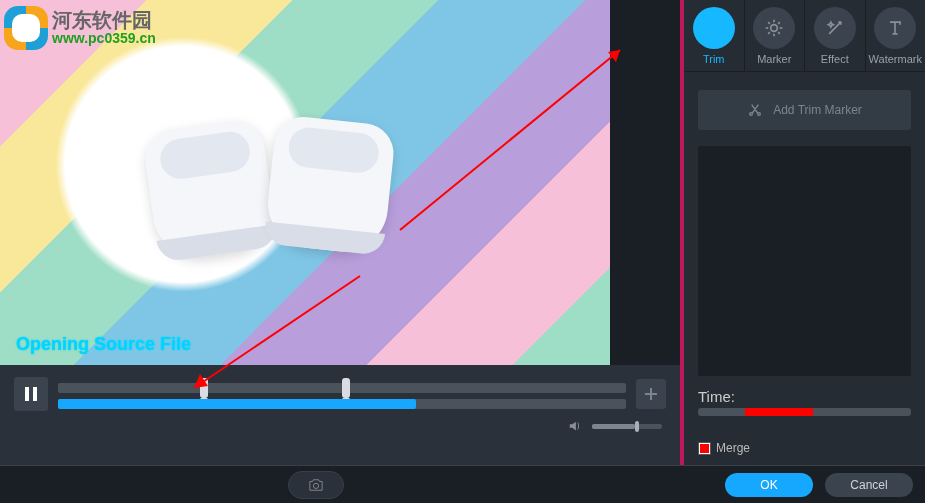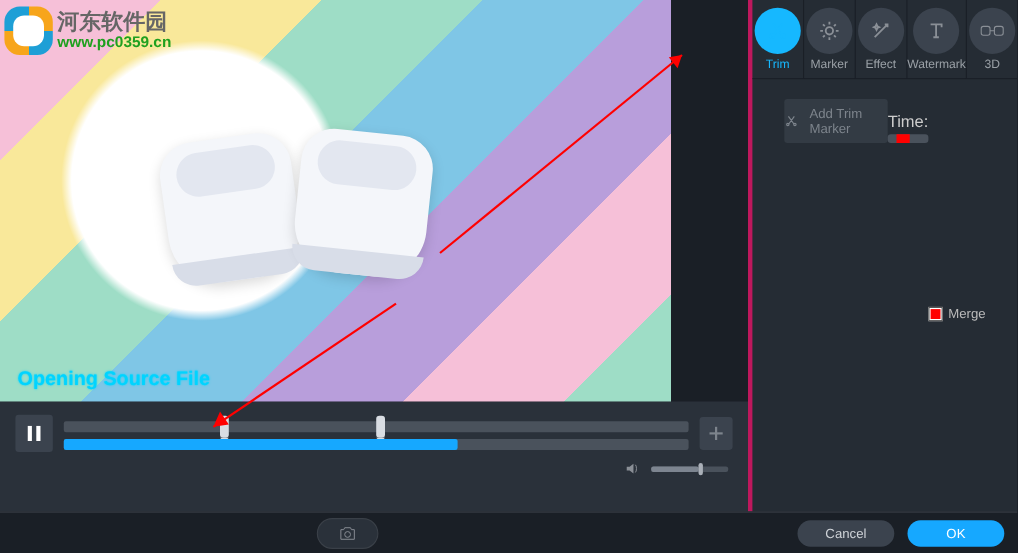--- a/index.html
+++ b/index.html
@@ -97,21 +97,21 @@
   .tab:last-child{border-right:none;}
   .tab-ico {
     width:42px; height:42px; border-radius:50%; background:#3b434e;
     display:flex; align-items:center; justify-content:center;
   }
   .tab.active .tab-ico { background:#16b8ff; }
   .tab.active { color:#16b8ff; }
   .tab-ico svg { fill:#8a8f96; }
   .tab.active .tab-ico svg { fill:#0d2230;}
   
-  .panel-body { flex:1; padding:18px 29px 10px; display:flex; }
+  .panel-body { flex:1; padding:18px 14px 10px; display:flex; flex-direction:column; }
   .add-marker {
     height:40px; background:#333b44; border-radius:3px;
     display:flex; align-items:center; justify-content:center; gap:10px;
     color:#7d848c; cursor:pointer;
   }
   .segments { flex:1; background:#1a1f26; margin-top:16px; border-radius:2px;}
   .time-row { margin-top:12px; font-size:15px; color:#ccc;}
   .time-bar {
     height:8px; background:#4a525c; border-radius:3px; margin-top:3px; position:relative;
   }
@@ -237,30 +237,20 @@
         <span>Effect</span>
       </div>
       <div class="tab">
         <div class="tab-ico">
             <svg width="20" height="20" viewBox="0 0 24 24">
               <path d="M6 5h12v3M12 5v14m-3 0h6" stroke="#8a8f96" fill="none" stroke-width="2"></path>
             </svg>
           </div>
         <span>Watermark</span>
       </div>
-      <div class="tab">
-        <div class="tab-ico">
-            <svg width="22" height="14" viewBox="0 0 22 14">
-              <rect x="1" y="3" width="8" height="8" rx="2" stroke="#8a8f96" fill="none"></rect>
-              <rect x="13" y="3" width="8" height="8" rx="2" stroke="#8a8f96" fill="none"></rect>
-              <line x1="9" y1="7" x2="13" y2="7" stroke="#8a8f96"></line>
-            </svg>
-          </div>
-        <span>3D</span>
-      </div>
     </div>
 
     <div class="panel-body">
       <div class="add-marker">
         <svg width="16" height="16" viewBox="0 0 24 24">
             <path d="M7 4l10 14M17 4L7 18M6 20a2 2 0 100-4 2 2 0 000 4zm12 0a2 2 0 100-4 2 2 0 000 4z" stroke="#7d848c" fill="none" stroke-width="2"></path>
           </svg>
         <span>Add Trim Marker</span>
       </div>
       <div class="segments"></div>
@@ -279,25 +269,25 @@
 </div>
 
 <div class="footer">
   <div class="snapshot">
     <svg width="16" height="14" viewBox="0 0 18 16">
         <path d="M2 4h3l1-2h6l1 2h3v10H2V4z" stroke="#8a8f96" fill="none"></path>
         <circle cx="9" cy="9" r="3" stroke="#8a8f96" fill="none"></circle>
       </svg>
   </div>
   <div class="spacer"></div>
+  <div class="btn btn-ok">
+      <span>OK</span>
+    </div>
   <div class="btn btn-cancel">
       <span>Cancel</span>
-    </div>
-  <div class="btn btn-ok">
-      <span>OK</span>
     </div>
 </div>
 
 <svg class="arrow" style="left:390px;top:40px" width="250" height="200">
   <line x1="10" y1="190" x2="230" y2="10"></line>
   <polygon points="230,10 218,12 226,22"></polygon>
 </svg>
 <svg class="arrow" style="left:180px;top:268px" width="190" height="130">
   <line x1="180" y1="8" x2="14" y2="120"></line>
   <polygon points="14,120 28,118 20,106"></polygon>

